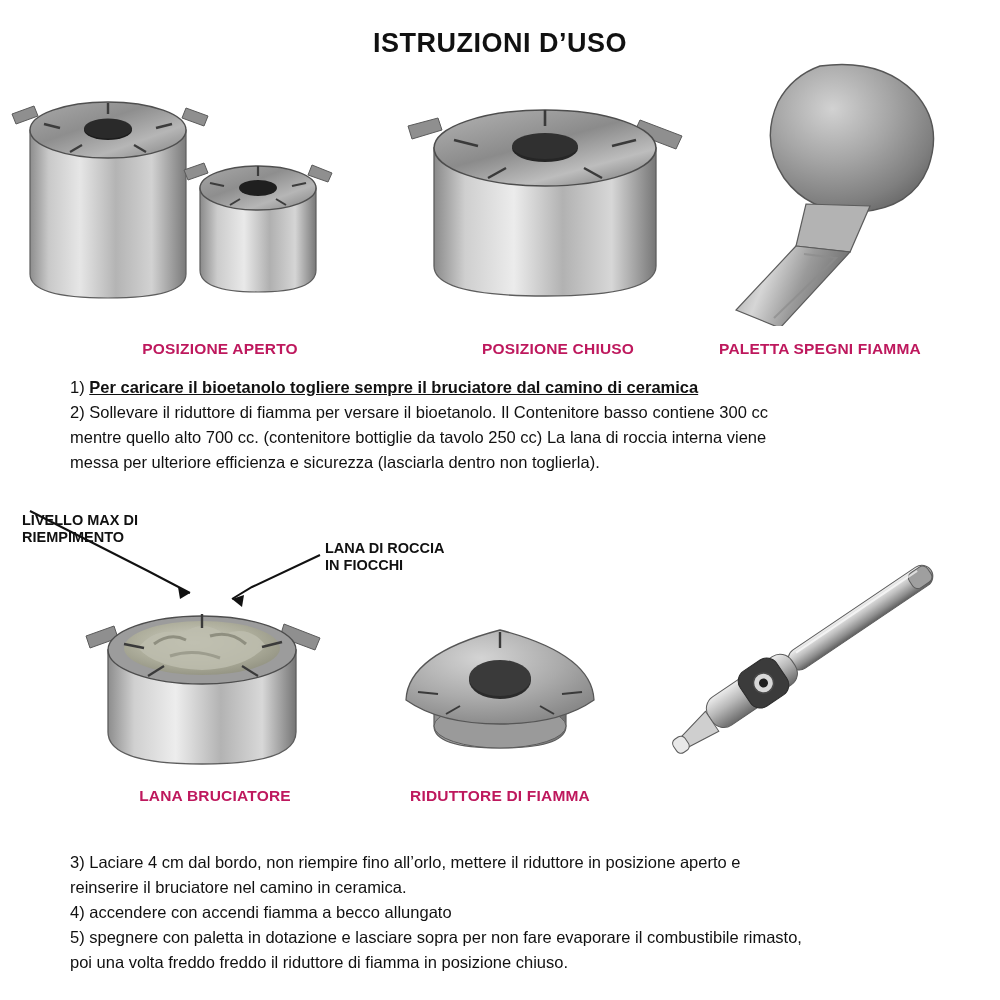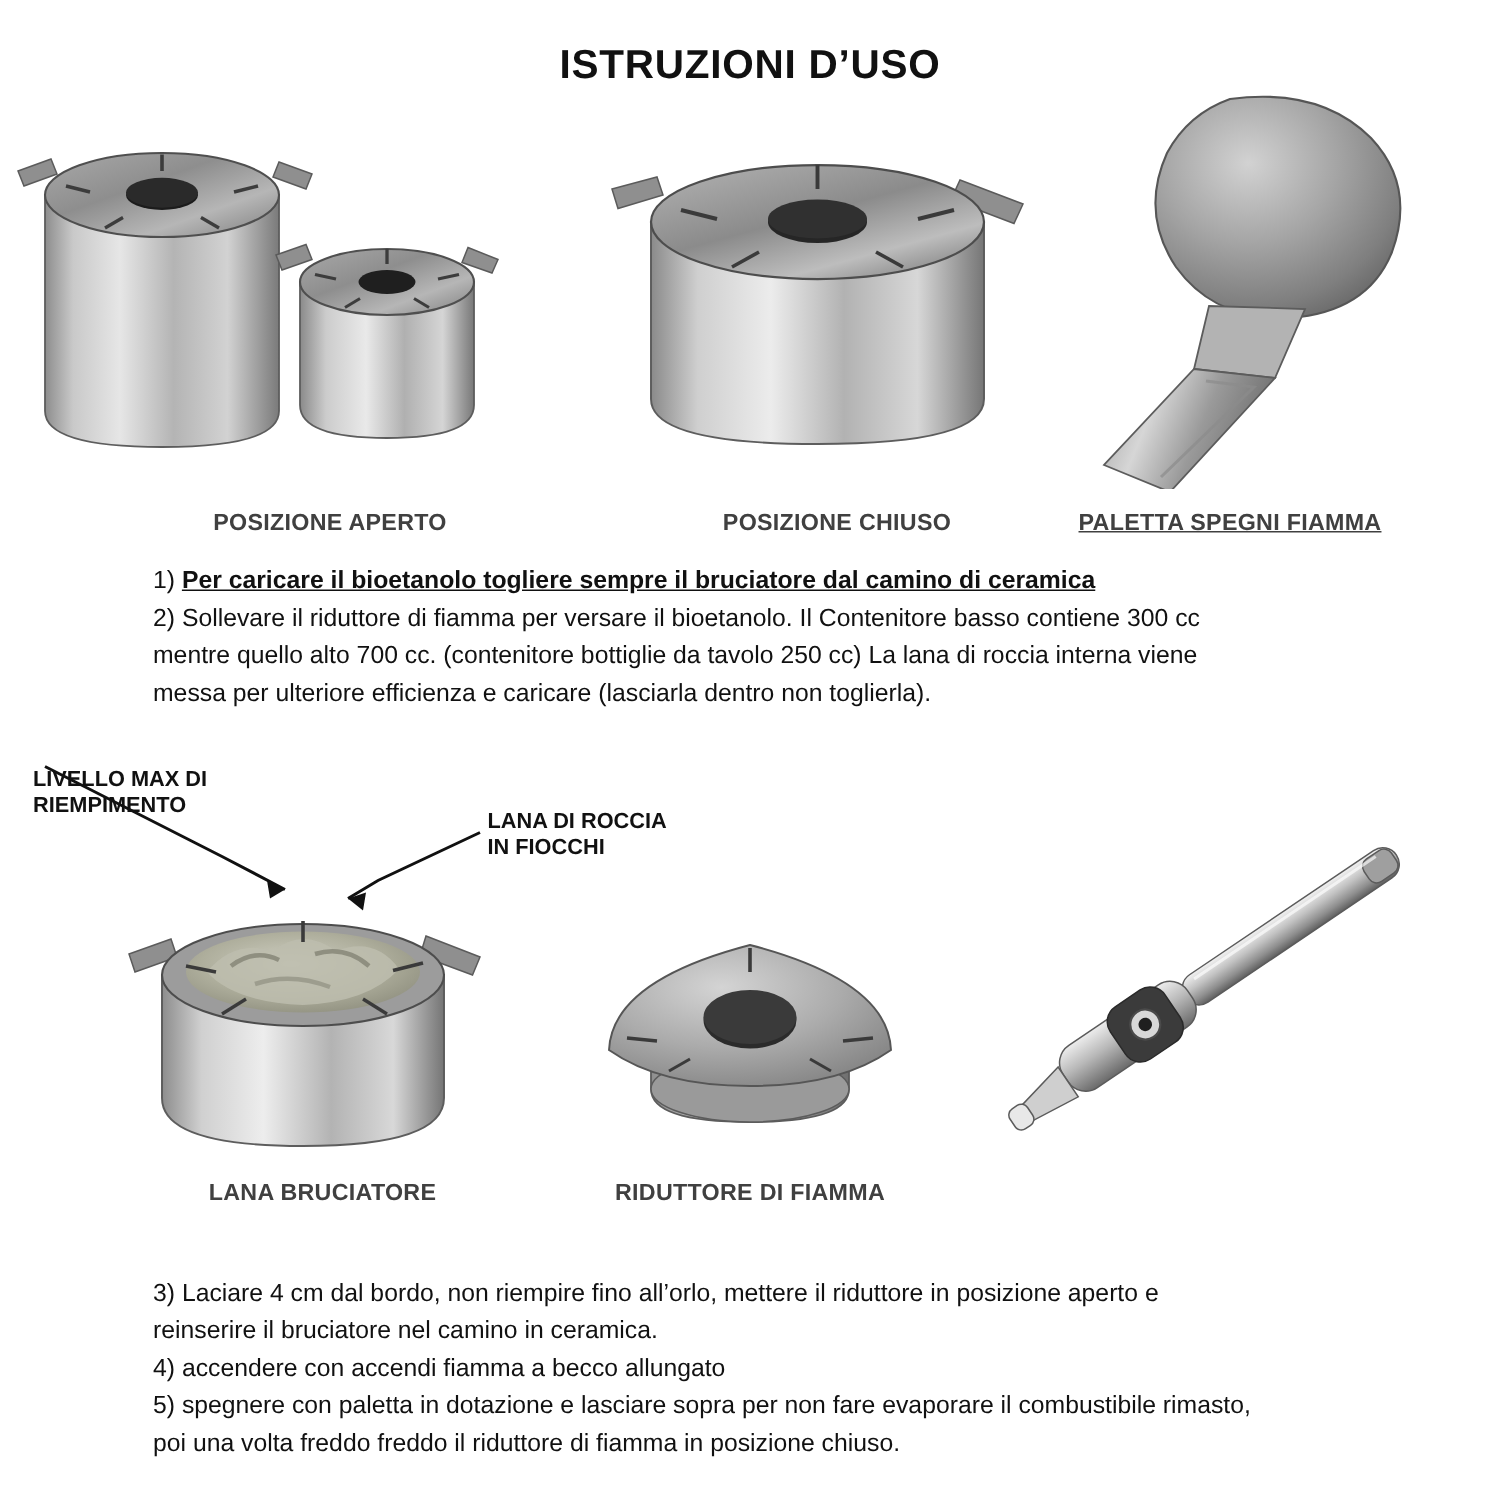--- a/index.html
+++ b/index.html
@@ -33,32 +33,31 @@
     letter-spacing: 0.5px;
     color: #111;
   }
 
   
   .caption {
     position: absolute;
     font-size: 15.5px;
     font-weight: bold;
     letter-spacing: 0.2px;
-    color: #404040;
+    color: #be185d;
     text-align: center;
     white-space: nowrap;
   }
 
   
   .para {
     position: absolute;
     font-size: 16.5px;
     line-height: 25px;
     color: #111;
-    margin-left: 32px;
   }
   .para .u {
     text-decoration: underline;
     font-weight: bold;
   }
 
   
   .annot {
     position: absolute;
     font-size: 14.5px;
@@ -199,33 +198,33 @@
 
       <path d="M120 10 Q180 2 214 36 Q244 68 228 112 Q212 152 160 156 Q110 158 84 122 Q60 86 78 46 Q92 20 120 10 Z" fill="url(#disc)" stroke="#565656" stroke-width="1.4"></path>
 
       <path d="M106 148 L170 150 L150 196 L96 190 Z" fill="#b3b3b3" stroke="#5c5c5c" stroke-width="1.2"></path>
 
       <path d="M96 190 L150 196 L80 272 L36 254 Z" fill="url(#handleG)" stroke="#5c5c5c" stroke-width="1.2"></path>
 
       <path d="M104 198 L136 202 L74 262" stroke="#8b8b8b" stroke-width="2" fill="none" opacity="0.7"></path>
     </svg>
   </div>
-  <div class="caption" style="left:660px; top:340px; width:320px;text-decoration:underline;">PALETTA SPEGNI FIAMMA</div>
+  <div class="caption" style="left:660px; top:340px; width:320px;">PALETTA SPEGNI FIAMMA</div>
 
   <div class="para" style="left:70px; top:375px; width:880px;">
     <div>
       <span>1)</span>
       <span class="u">Per caricare il bioetanolo togliere sempre il bruciatore dal camino di ceramica</span>
     </div>
     <div>
       <span>2)</span>
       <span>Sollevare il riduttore di fiamma per versare il bioetanolo. Il Contenitore basso contiene 300 cc</span>
     </div>
     <div>mentre quello alto 700 cc. (contenitore bottiglie da tavolo 250 cc) La lana di roccia interna viene</div>
-    <div>messa per ulteriore efficienza e caricare (lasciarla dentro non toglierla).</div>
+    <div>messa per ulteriore efficienza e sicurezza (lasciarla dentro non toglierla).</div>
   </div>
 
   <div class="annot" style="left:22px; top:512px;">
     <div>LIVELLO MAX DI</div>
     <div>RIEMPIMENTO</div>
   </div>
 
   <div class="annot" style="left:325px; top:540px;">
     <div>LANA DI ROCCIA</div>
     <div>IN FIOCCHI</div>

